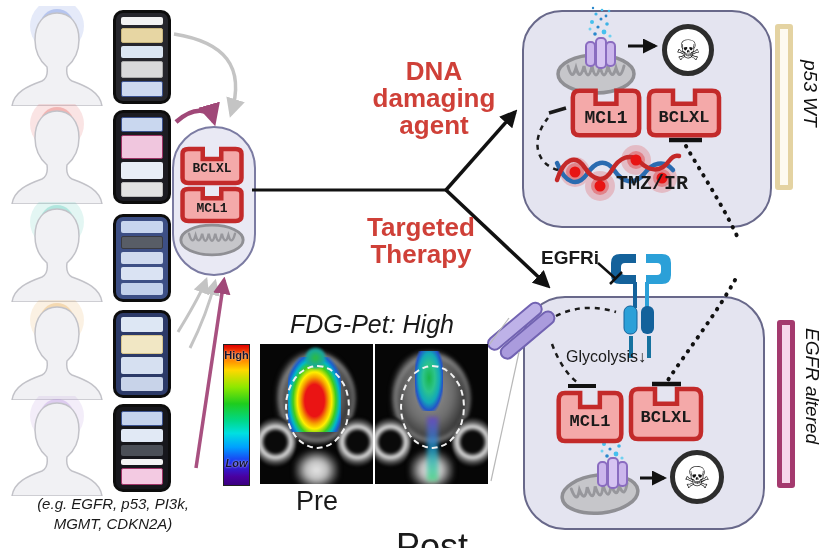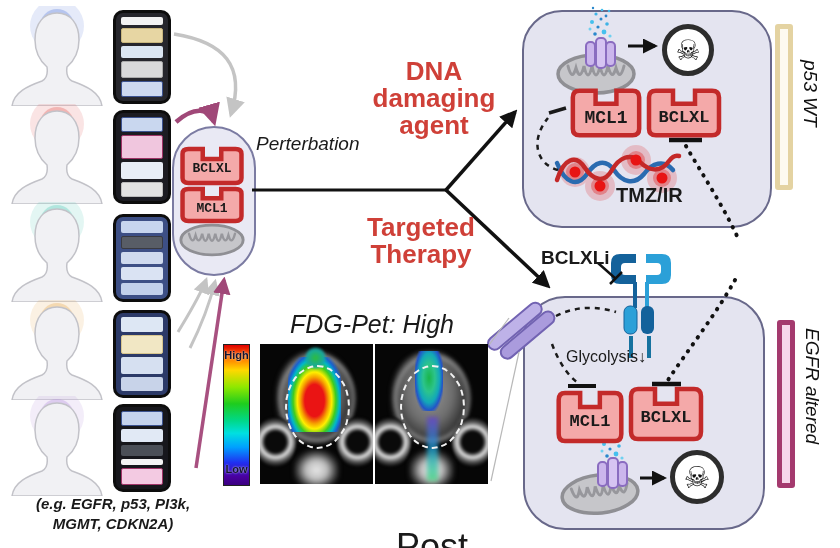--- a/index.html
+++ b/index.html
@@ -282,36 +282,35 @@
   <div class="receptor" style="left:628px;top:386px;width:76px;height:56px;">
     <svg viewBox="0 0 76 54" preserveAspectRatio="none">
         <path d="M10,3 H27 V17 H49 V3 H66 Q73,3 73,10 V44 Q73,51 66,51 H10 Q3,51 3,44 V10 Q3,3 10,3 Z"></path>
       </svg>
     <span class="rlabel" style="font-size:17px;">BCLXL</span>
   </div>
 
   <div class="skull" style="left:662px;top:24px;width:52px;height:52px;font-size:28px;">☠</div>
   <div class="skull" style="left:670px;top:450px;width:54px;height:54px;font-size:30px;">☠</div>
 
-  <div class="lbl" style="left:256px;top:133px;font-style:italic;font-size:19px;">Perterbation</div>
   <div class="lbl red-lbl" style="left:355px;top:214px;width:132px;font-size:26px;">Targeted
 Therapy</div>
   <div class="lbl red-lbl" style="left:368px;top:58px;width:132px;font-size:26px;">DNA
 damaging
 agent</div>
-  <div class="lbl" style="left:541px;top:247px;font-size:19px;font-weight:700;">BCLXLi</div>
+  <div class="lbl" style="left:541px;top:247px;font-size:19px;font-weight:700;">EGFRi</div>
   <div class="lbl" style="left:566px;top:348px;font-size:16px;">Glycolysis↓</div>
-  <div class="lbl" style="left:616px;top:184px;font-size:20px;font-weight:700;">TMZ/IR</div>
-  <div class="lbl" style="left:20px;top:494px;width:186px;font-style:italic;font-size:15px;text-align:center;line-height:1.3;font-weight:bold;">(e.g. EGFR, p53, PI3k,
+  <div class="lbl" style="left:616px;top:172px;font-size:20px;font-weight:700;font-family:Liberation Mono, monospace;">TMZ/IR</div>
+  <div class="lbl" style="left:20px;top:494px;width:186px;font-style:italic;font-size:15px;text-align:center;line-height:1.3;">(e.g. EGFR, p53, PI3k,
 MGMT, CDKN2A)</div>
 
   <div class="lbl" style="left:262px;top:310px;width:220px;font-style:italic;font-size:25px;text-align:center;">FDG-Pet: High</div>
   <div class="colorbar" style="left:223px;top:344px;width:25px;height:140px;">
     <span class="cb-lbl" style="top:4px;">High</span>
-    <span class="cb-lbl" style="bottom:10px;">Low</span>
+    <span class="cb-lbl" style="bottom:16px;font-style:italic;">Low</span>
   </div>
   <div class="scan" style="left:260px;top:344px;width:113px;height:140px;">
     <div class="s-head"></div>
     <div class="s-rim"></div>
     <div class="s-ear-l"></div>
     <div class="s-ear-r"></div>
     <div class="s-snout"></div>
     <div class="s-blob-pre"></div>
     <div class="s-nub"></div>
     <div class="s-roi"></div>
@@ -319,14 +318,15 @@
   <div class="scan" style="left:375px;top:344px;width:113px;height:140px;">
     <div class="s-head"></div>
     <div class="s-rim"></div>
     <div class="s-ear-l"></div>
     <div class="s-ear-r"></div>
     <div class="s-snout"></div>
     <div class="s-streak"></div>
     <div class="s-blob-post"></div>
     <div class="s-roi"></div>
   </div>
+  <div class="lbl" style="left:262px;top:486px;width:110px;font-size:27px;text-align:center;">Pre</div>
   <div class="lbl" style="left:377px;top:486px;width:110px;font-size:36px;text-align:center;margin-top:40px;">Post</div>
 </div>
 
 </body></html>

